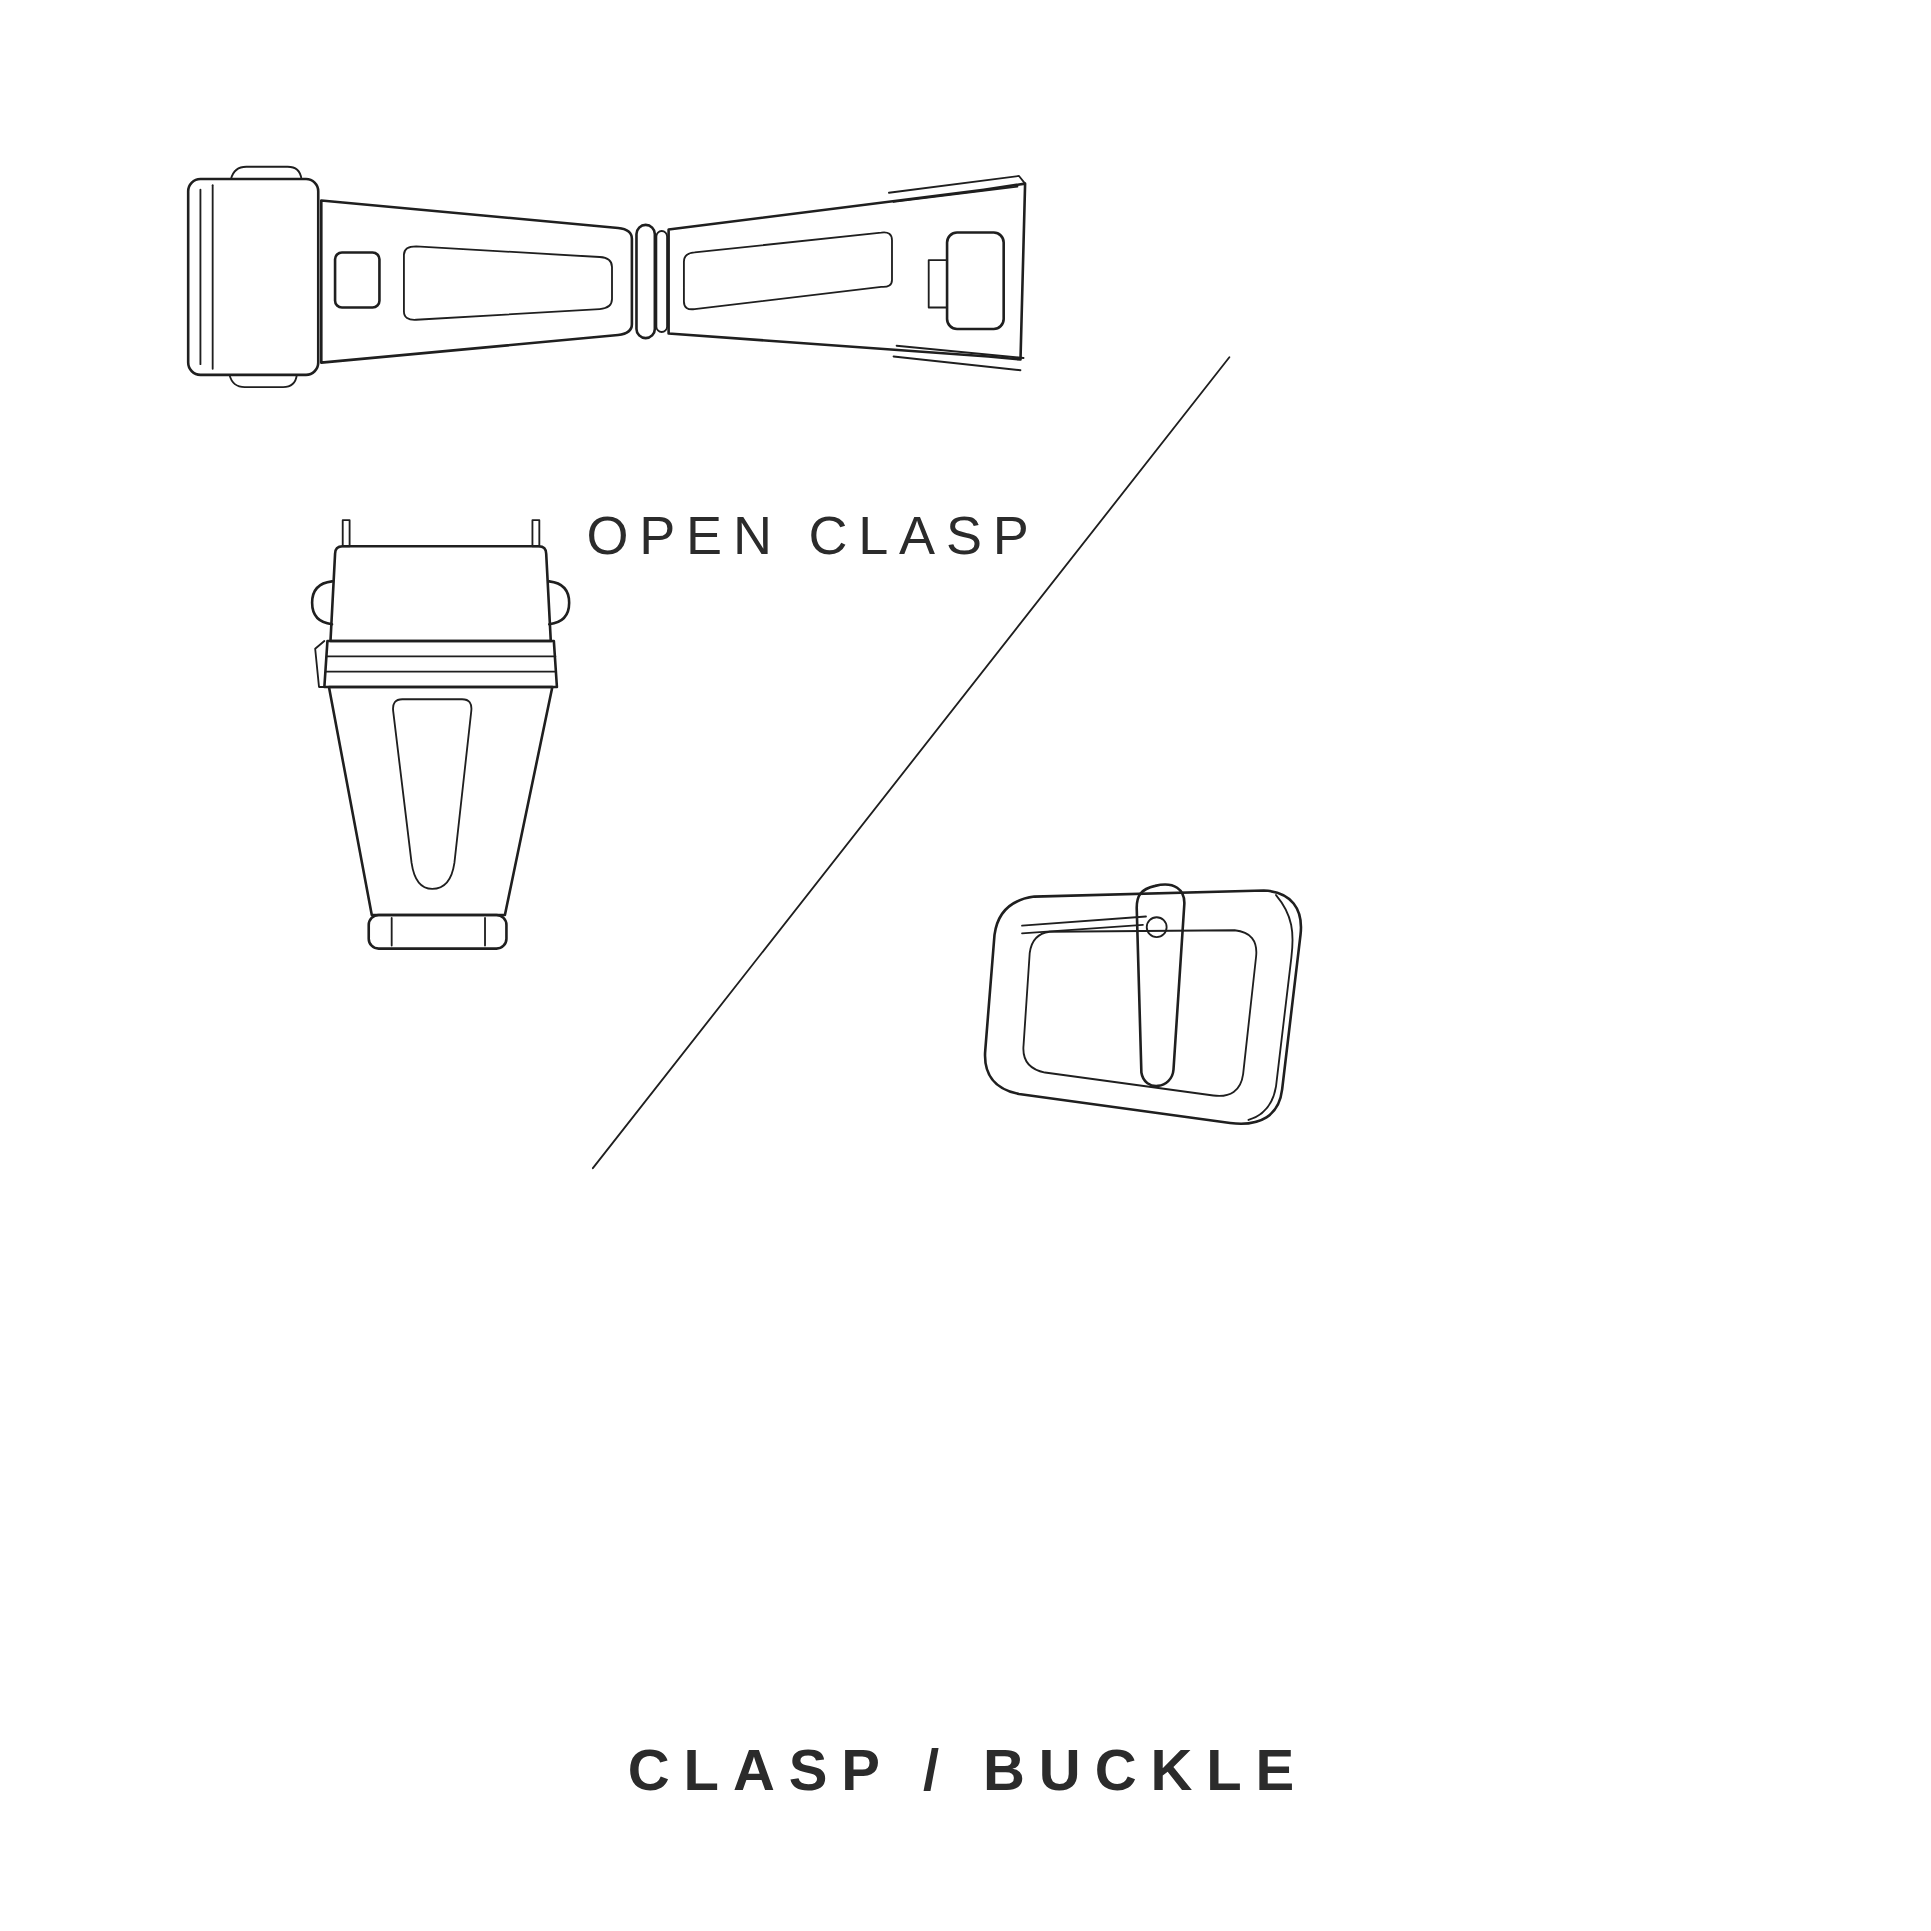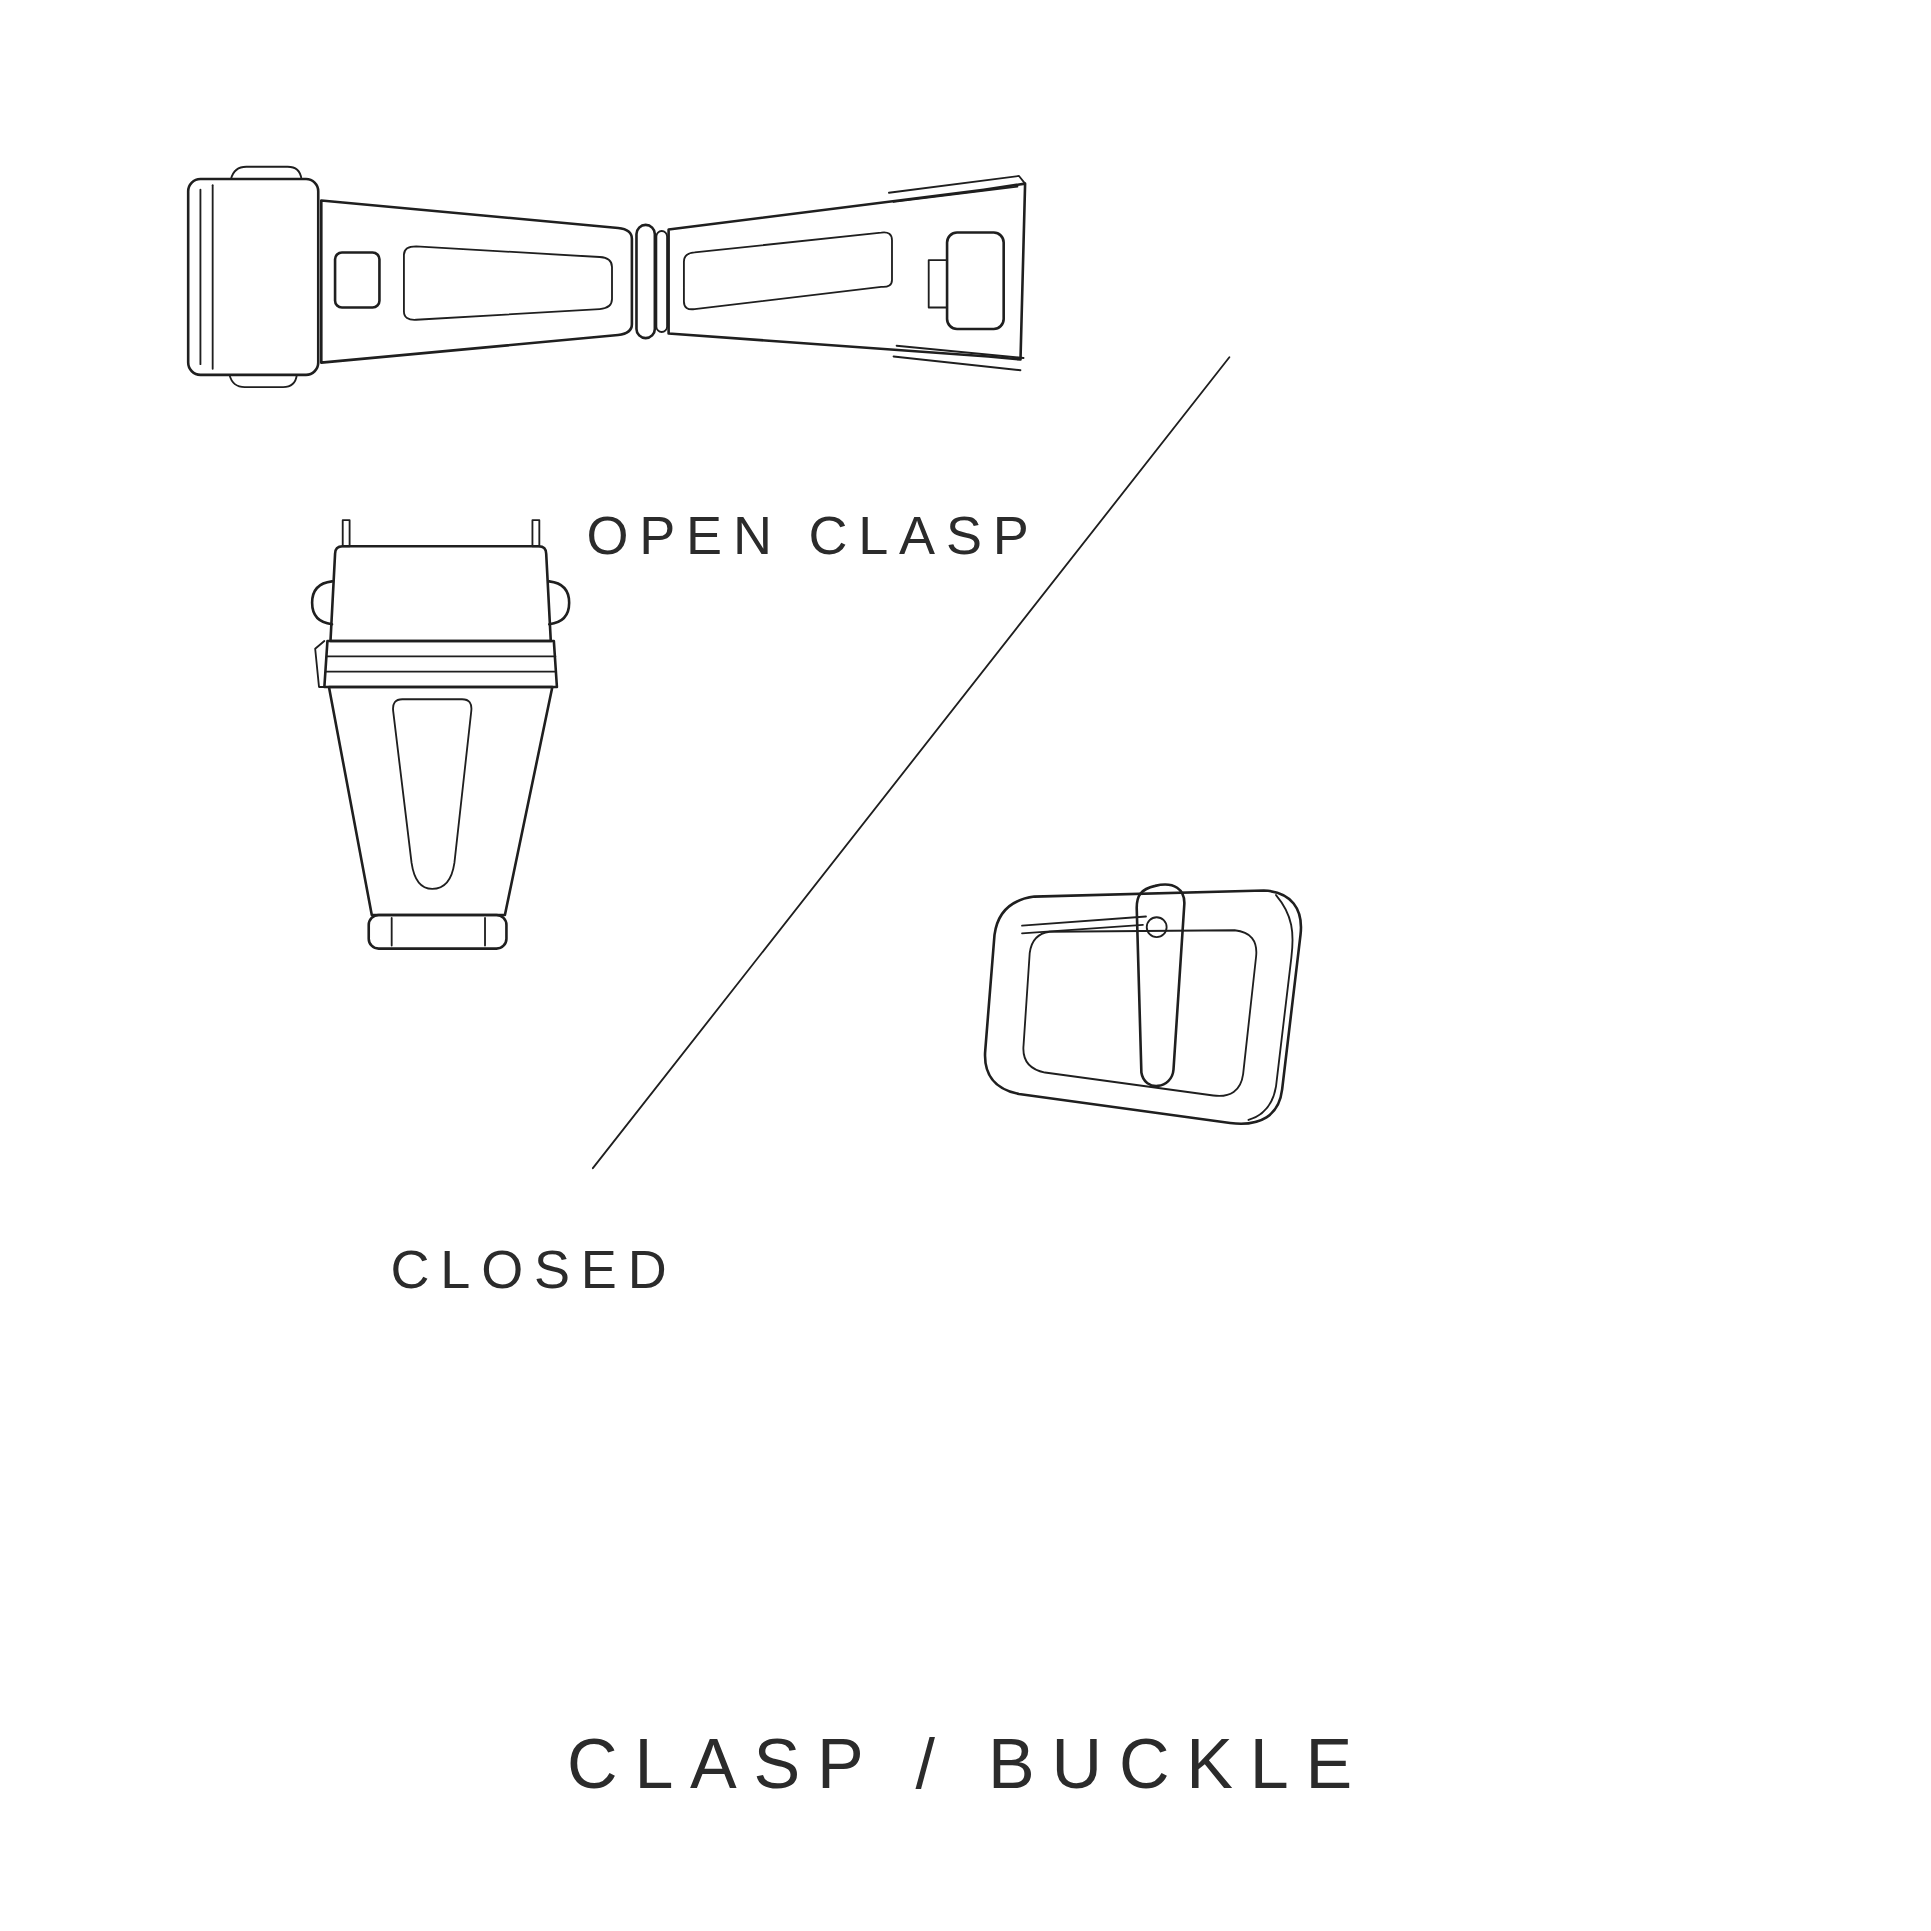--- a/index.html
+++ b/index.html
@@ -38,24 +38,25 @@
     color:var(--text);
     font-weight:300;
     font-size:54px;
     letter-spacing:0.20em;
     white-space:nowrap;
   }
   .title{
     position:absolute;
     transform:translateX(-50%);
     color:var(--text);
-    font-weight:400;
-    font-size:70px;
+    font-weight:700;
+    font-size:58px;
     letter-spacing:0.24em;
     white-space:nowrap;
+    margin-top:12px;
   }
 </style>
 </head>
 <body>
 
 <div class="canvas">
 
   <svg class="art" viewBox="0 0 2000 2000" xmlns="http://www.w3.org/2000/svg">
 
     <g>
@@ -140,18 +141,17 @@
                C1534 1152 1550 1162 1548 1184
                L1534 1398
                C1532 1424 1496 1428 1492 1402
                L1486 1190
                C1485 1170 1492 1162 1510 1158 Z"></path>
     </g>
   </svg>
 
   <div class="label" style="left:813px; top:504px;">OPEN CLASP</div>
 
-  <div class="label" style="left:534px; top:1238px;">CLOSED</div>
 
   <div class="title" style="left:968px; top:1724px;">CLASP / BUCKLE</div>
 
 </div>
 
 
 </body></html>

